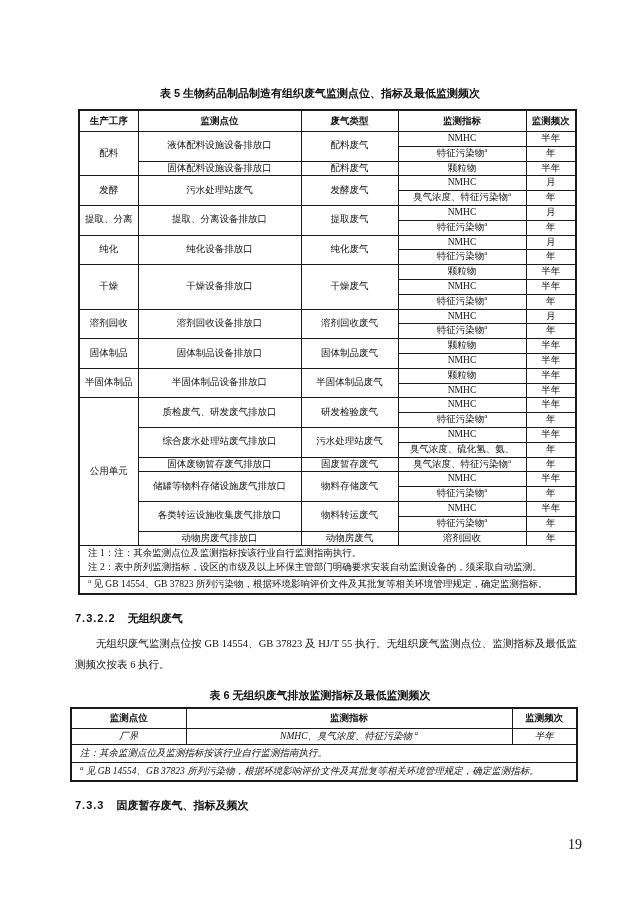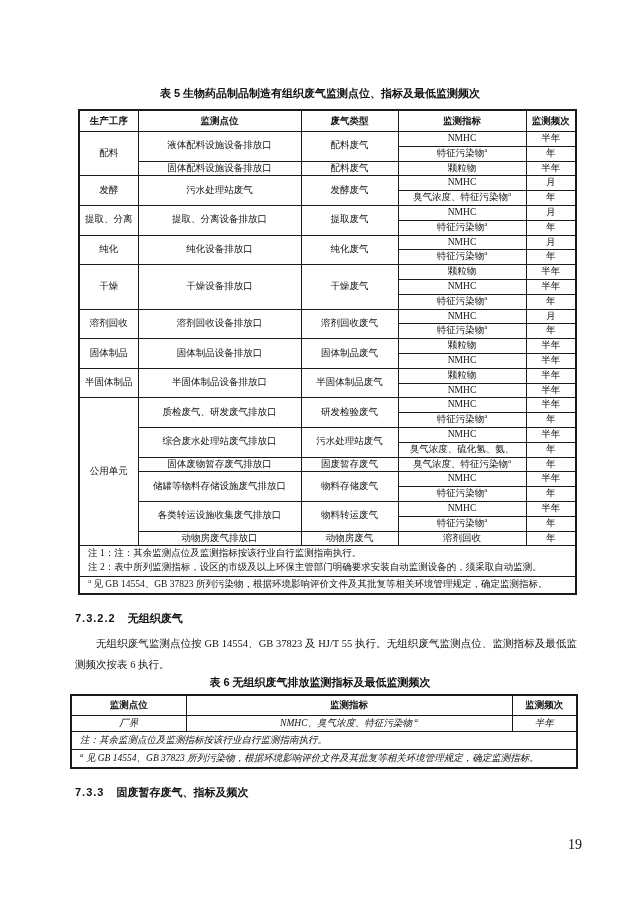--- a/index.html
+++ b/index.html
@@ -242,21 +242,21 @@
         </tr>
       </tbody>
     </table>
 
     <div class="heading">
       <span class="hnum">7.3.2.2</span><span>无组织废气</span>
     </div>
 
     <p class="para">无组织废气监测点位按 GB 14554、GB 37823 及 HJ/T 55 执行。无组织废气监测点位、监测指标及最低监测频次按表 6 执行。</p>
 
-    <div class="tbl-caption" style="">表 6 无组织废气排放监测指标及最低监测频次</div>
+    <div class="tbl-caption" style="margin-top:13px;">表 6 无组织废气排放监测指标及最低监测频次</div>
 
     <table id="table6">
       <colgroup>
         <col style="width:115px">
           <col style="width:326px">
           <col style="width:65px">
       </colgroup>
       <thead>
         <tr>
           <th>监测点位</th>

